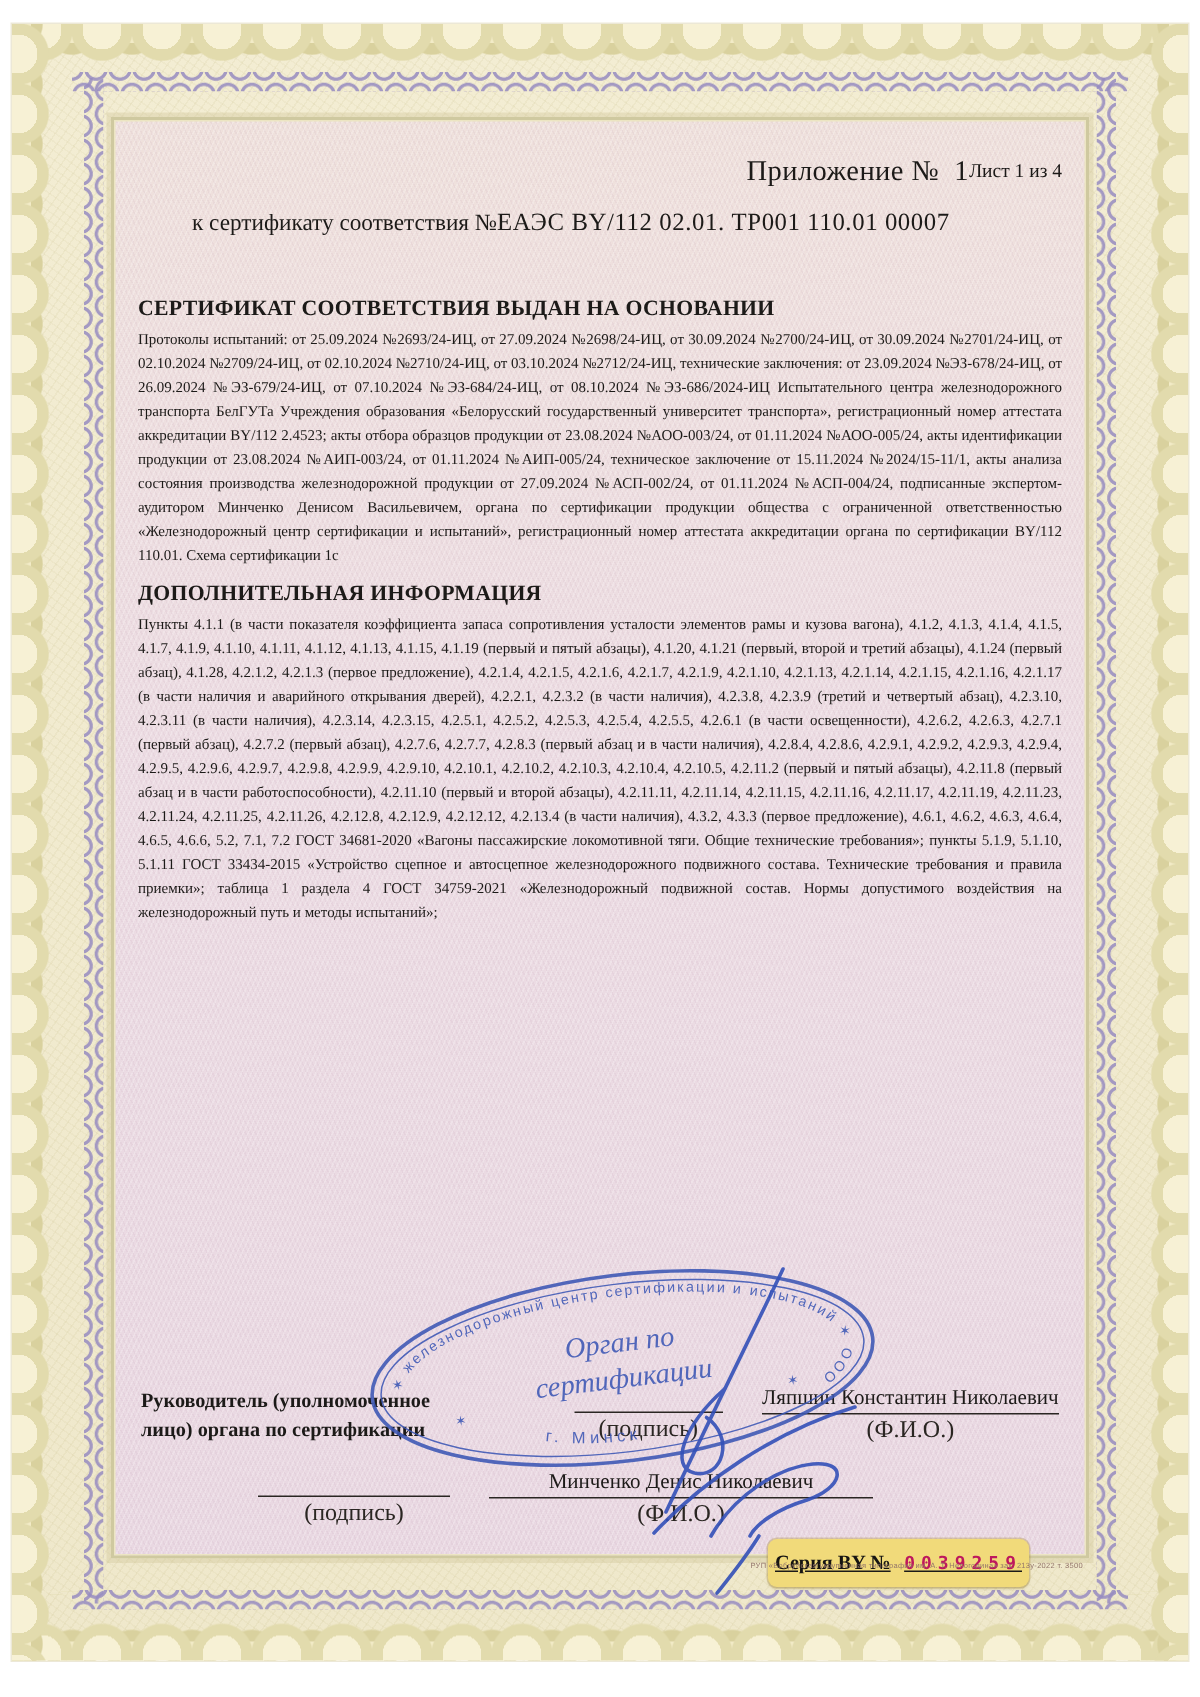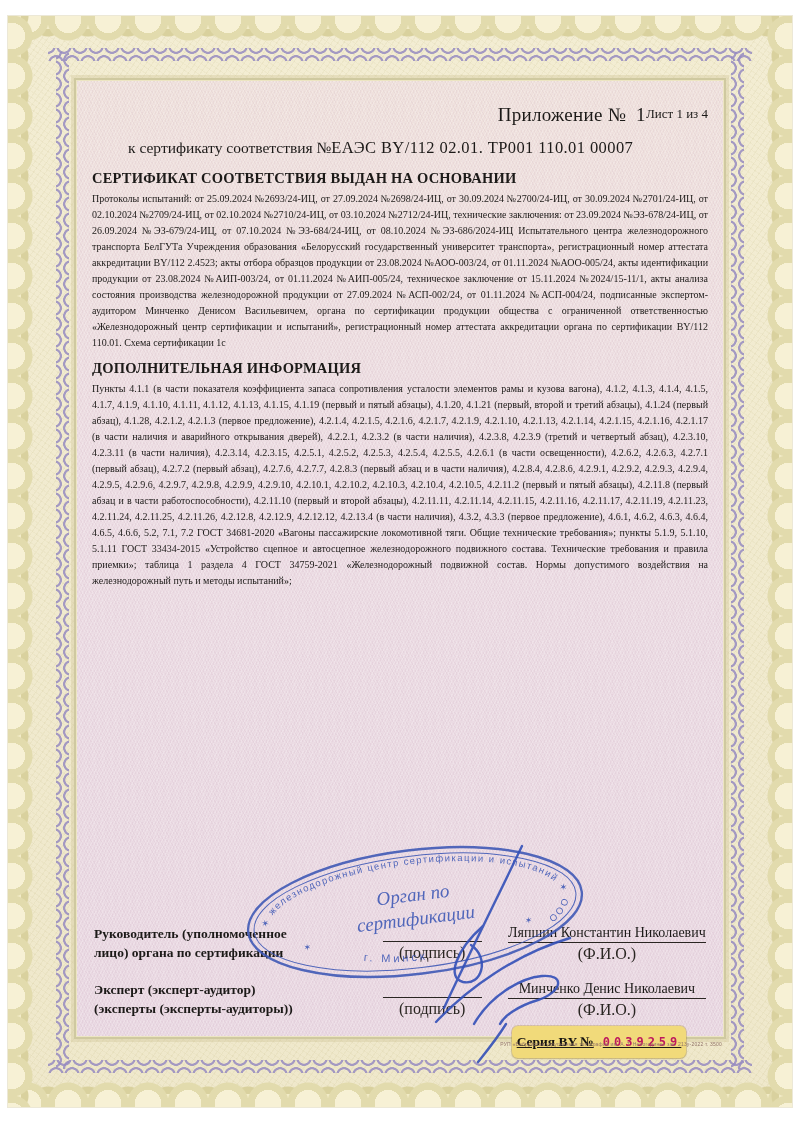--- a/index.html
+++ b/index.html
@@ -67,21 +67,21 @@
   }
   .panel-content{position:absolute;inset:0;padding:0 16px;}
 
   .hdr-row{display:flex;justify-content:flex-end;align-items:flex-start;margin-top:24px;}
   .appendix{margin-left:36px;font-size:19px;letter-spacing:.3px;}
   .appendix .num{margin-left:10px;}
   .sheet-no{font-size:13px;margin-top:2px;}
   .cert-line{margin:12px 0 0 36px;font-size:15.5px;}
   .cert-line .cert-num{font-size:16.5px;margin-left:0;letter-spacing:.4px;white-space:nowrap;}
 
-  .sec-title{font-weight:bold;font-size:14.5px;margin:12px 0 4px 0;letter-spacing:.2px;}
+  .sec-title{font-weight:bold;font-size:14.5px;margin:40px 0 4px 0;letter-spacing:.2px;}
   .sec-title.second{margin-top:9px;}
   .body-par{
     font-size:10px;line-height:16px;text-align:justify;margin:2px 0 0 0;
     text-justify:inter-word;
   }
 
   
   .sig-block{position:absolute;left:18px;right:18px;top:845px;}
   .sig-row{display:flex;}
   .sig-row + .sig-row{margin-top:16px;}
@@ -159,22 +159,20 @@
             <div class="line"></div>
             <div class="cap">(подпись)</div>
           </div>
           <div class="sig-name">
             <div class="nm">Ляпшин Константин Николаевич</div>
             <div class="cap">(Ф.И.О.)</div>
           </div>
         </div>
 
         <div class="sig-row">
-          <div class="sig-role">Эксперт (эксперт-аудитор)
-(эксперты (эксперты-аудиторы))</div>
           <div class="sig-line">
             <div class="line"></div>
             <div class="cap">(подпись)</div>
           </div>
           <div class="sig-name">
             <div class="nm">Минченко Денис Николаевич</div>
             <div class="cap">(Ф.И.О.)</div>
           </div>
         </div>
       </div>

